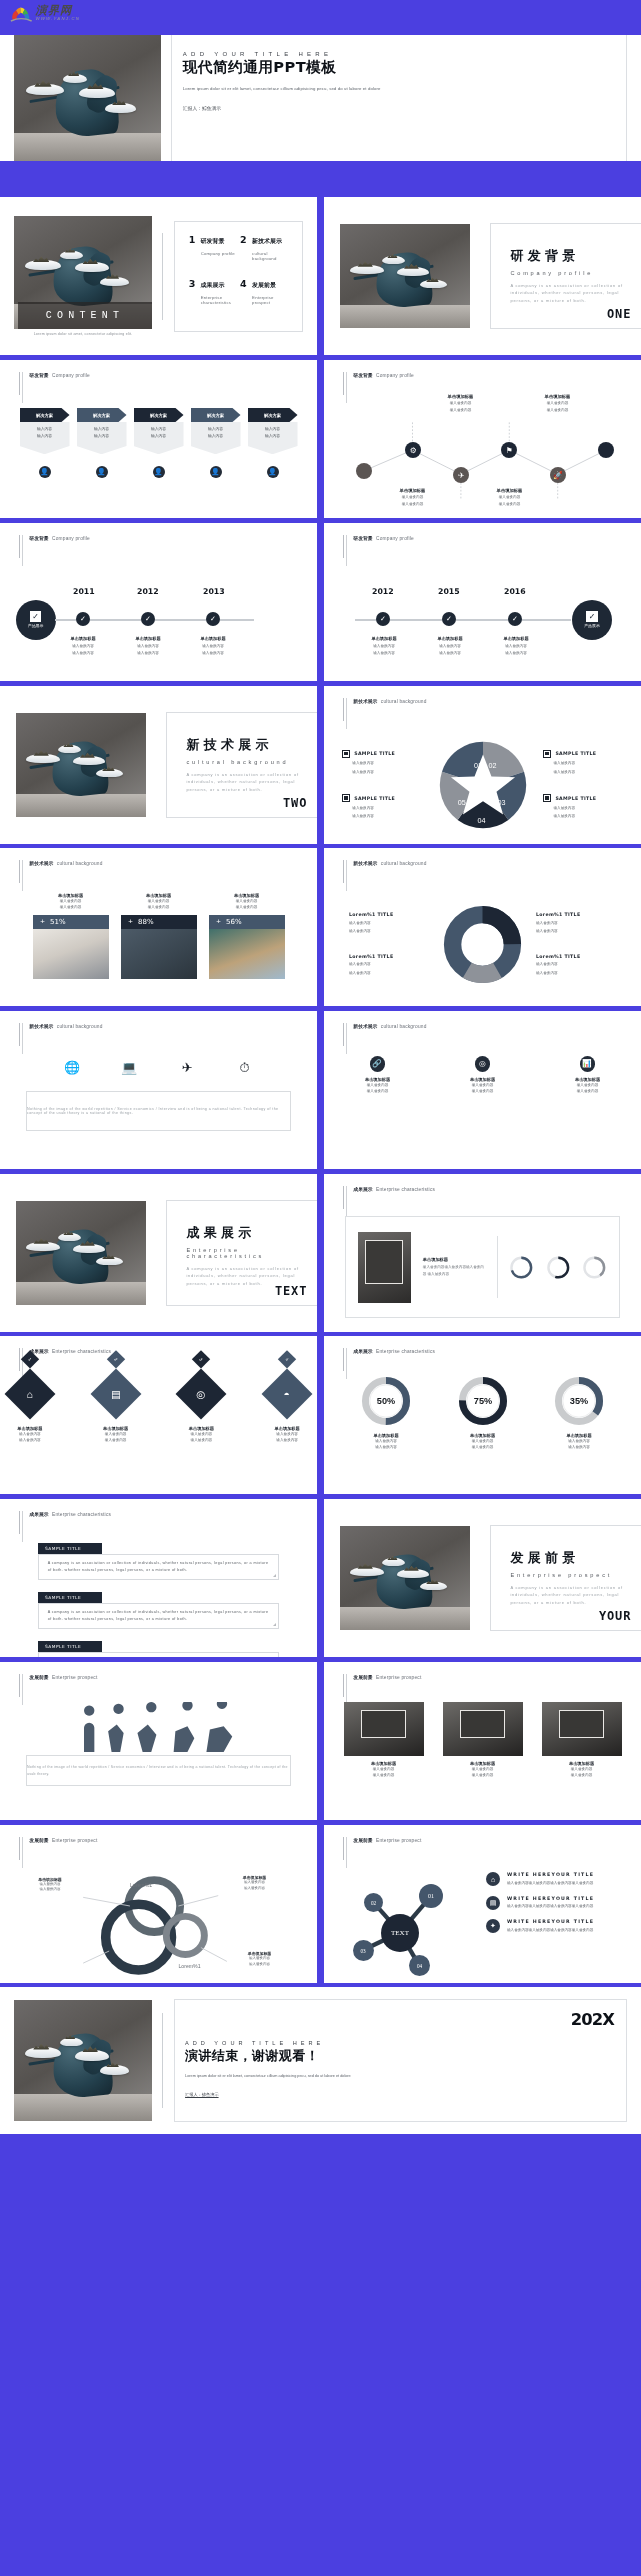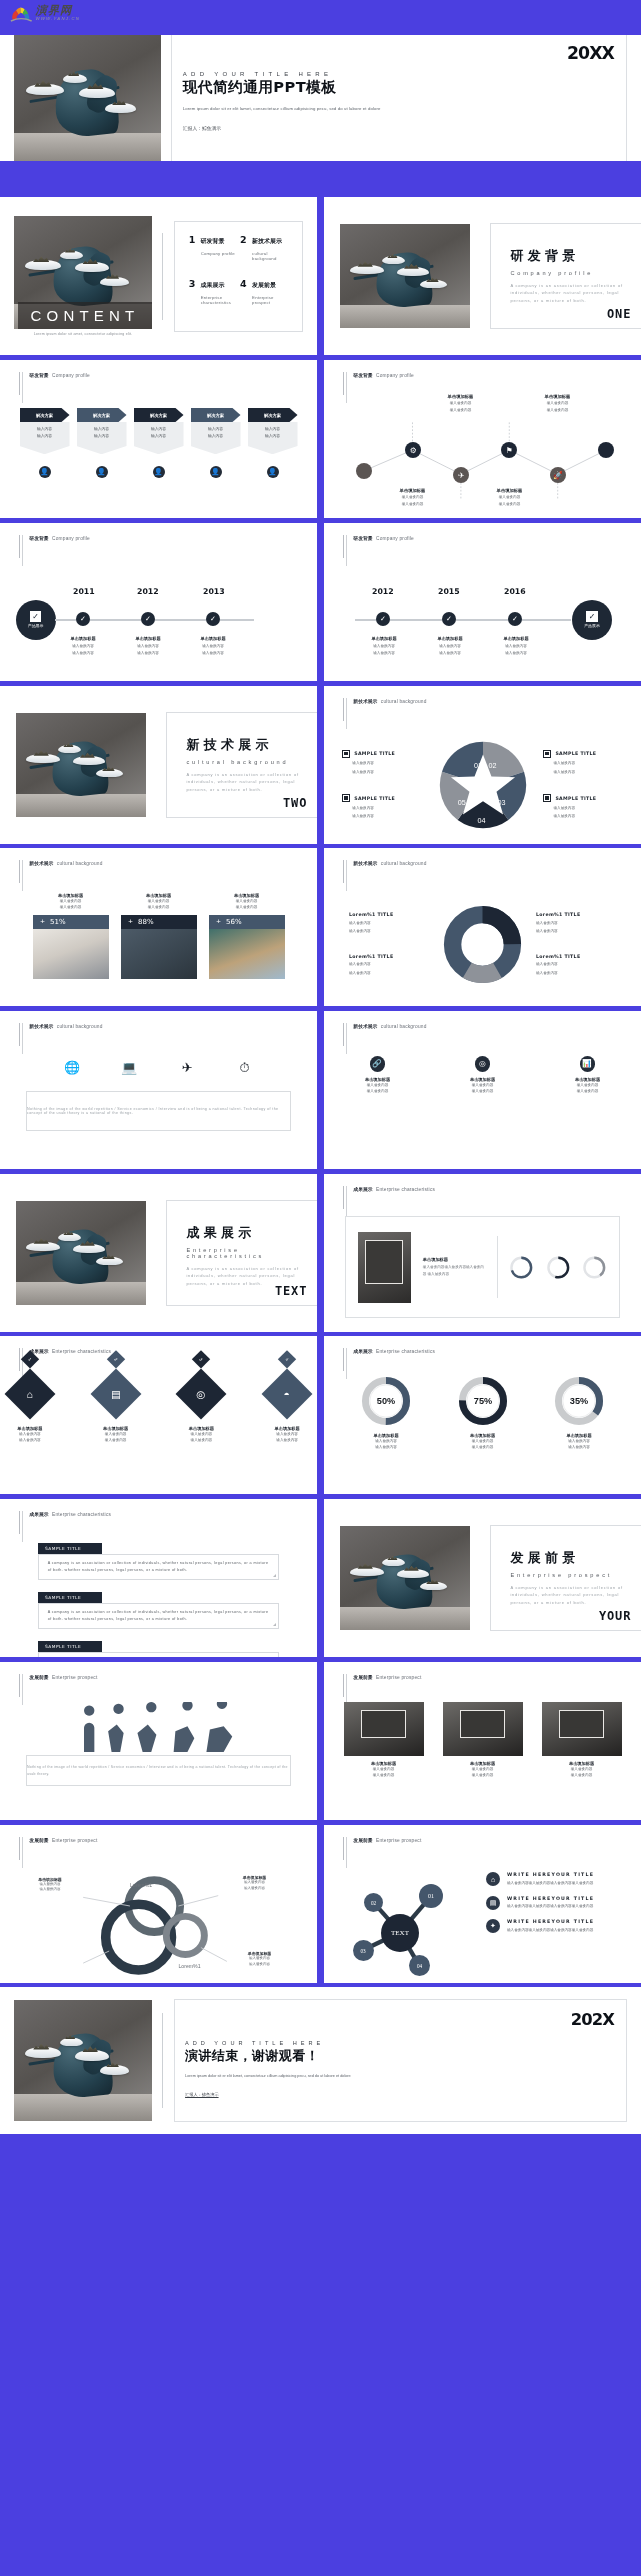--- a/index.html
+++ b/index.html
@@ -36,21 +36,21 @@
   .art .cl{position:absolute;border-radius:50%/70% 70% 40% 40%;
     background:linear-gradient(#ffffff,#d6dde2);box-shadow:0 0.9px 1.7px rgba(0,0,0,.25);}
   .art .cl::after{content:"";position:absolute;left:22%;top:-38%;width:46%;height:60%;
     background:linear-gradient(#6b6552,#3b3a30);border-radius:45% 45% 10% 10%;
     clip-path:polygon(0 100%,18% 40%,32% 72%,50% 10%,68% 62%,84% 30%,100% 100%);}
   .art .c1{left:8%;bottom:52%;width:26%;height:9%;}
   .art .c2{left:33%;bottom:62%;width:17%;height:7%;}
   .art .c3{left:44%;bottom:50%;width:25%;height:9%;}
   .art .c4{left:62%;bottom:38%;width:21%;height:8%;}
   .art .cap{position:absolute;left:4px;right:0;bottom:0;height:24%;background:rgba(40,38,36,.72);
-    display:flex;align-items:center;justify-content:center;color:#fff;font-size:15px;letter-spacing:5.2px;}
+    display:flex;align-items:center;justify-content:center;color:#fff;font-size:10px;letter-spacing:5.2px;font-family:Liberation Mono, monospace;}
 
   
   .shead{position:absolute;left:19px;top:12px;display:flex;align-items:flex-start;}
   .shead .bars{display:flex;margin-right:5.2px;}
   .shead .bars span{display:block;width:0.9px;height:22.5px;background:#b9bcc2;margin-right:1.7px;}
   .shead .bars span:last-child{height:31px;background:#cfd2d6;}
   .shead .cn{font-size:4.8px;font-weight:bold;color:#2a2f38;font-family:"DejaVu Sans",sans-serif;}
   .shead .en{font-size:4.8px;color:#6b7078;margin-left:3.5px;letter-spacing:0.2px;}
   .shead .line{display:flex;align-items:baseline;}
 
@@ -261,21 +261,20 @@
             <div class="branch"></div>
             <div class="branch2"></div>
           <div class="body"></div>
             <div class="neck"></div>
           <div class="cl c1"></div>
             <div class="cl c2"></div>
             <div class="cl c3"></div>
             <div class="cl c4"></div>
         </div>
         <div class="tbox">
-          <div class="ty">20XX</div>
           <div class="teng">ADD YOUR TITLE HERE</div>
           <div class="tcn">现代简约通用PPT模板</div>
           <div class="tsub">Lorem ipsum dolor sit er elit lamet, consectetaur cillium adipisicing pecu, sed do ut labore et dolore</div>
           <div class="tauthor">汇报人：鲸鱼演示</div>
         </div>
       </div>
     </div>
   </div>
 
   <div class="row" style="top:197px;">

